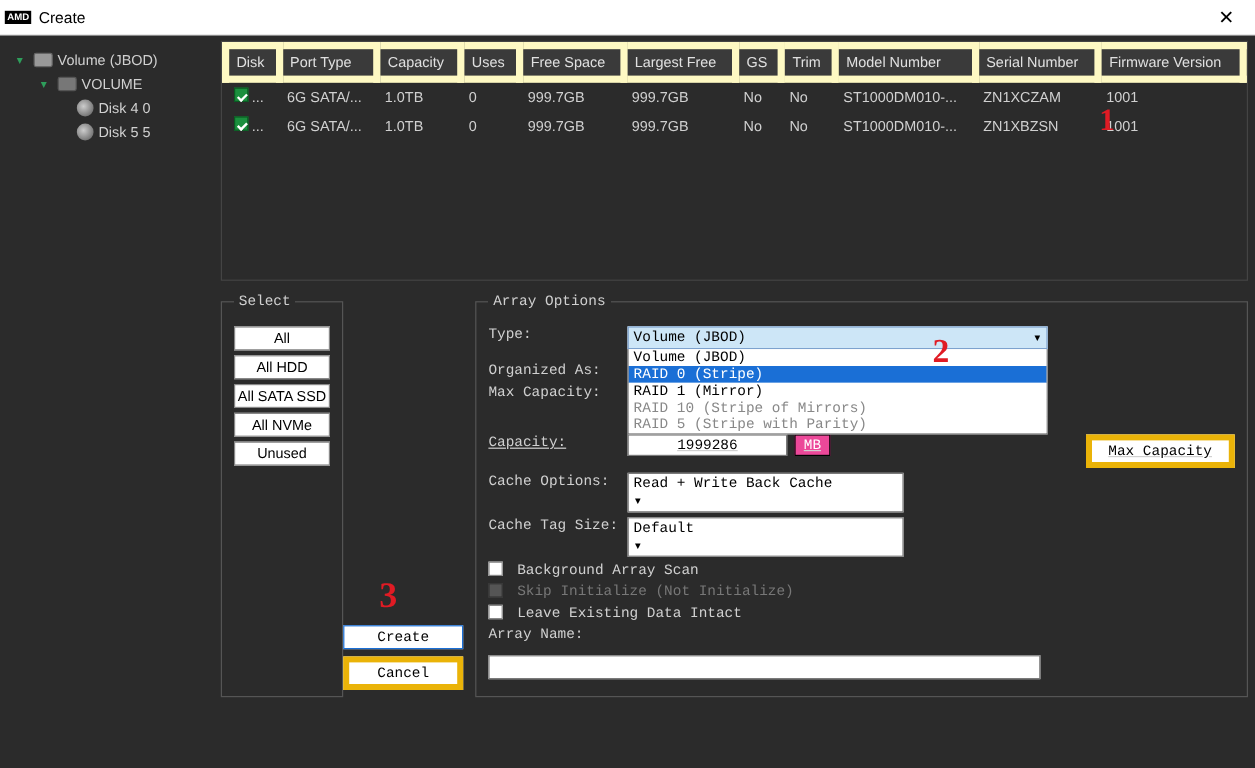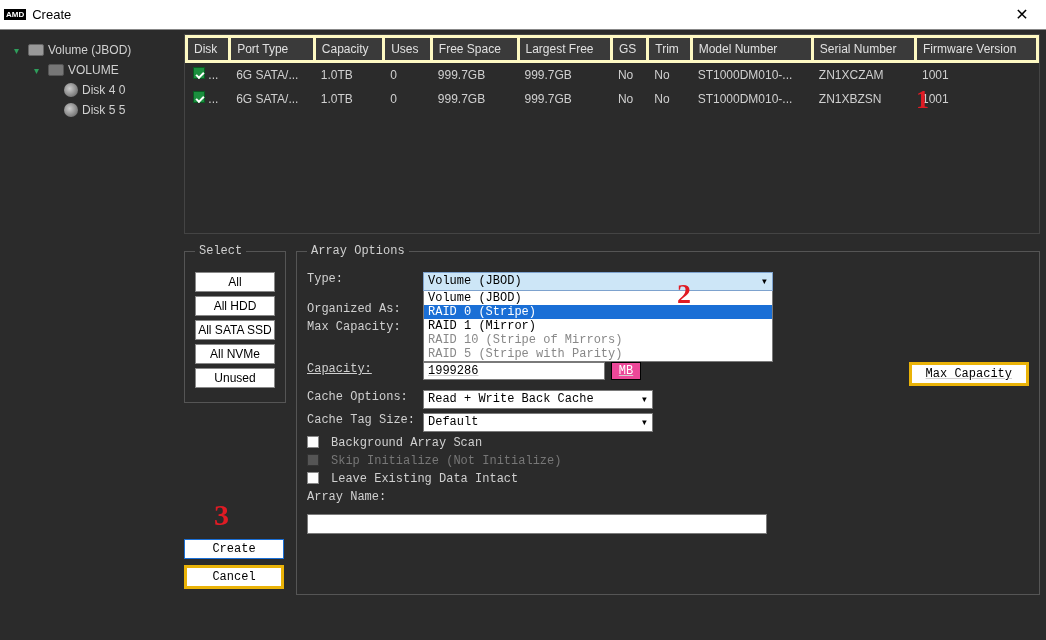--- a/index.html
+++ b/index.html
@@ -92,21 +92,21 @@
     border-collapse: collapse;
     width: 100%;
     font-size: 12px;
   }
   .disk-table th {
     background:#3a3a3a;
     color:#e0e0e0;
     font-weight:normal;
     padding:4px 6px;
     text-align:left;
-    border:3px solid #fef9c3;
+    border:6px solid #fef9c3;
   }
   .disk-table td {
     padding:4px 6px;
     border:1px solid transparent;
     color:#d0d0d0;
   }
   .disk-body-wrap {
     border:1px solid #444;
     height:200px;
     background:#2b2b2b;
@@ -182,24 +182,25 @@
     border:1px solid #7a7a7a;
     padding:1px 4px;
   }
   .white-select {
     display:flex; justify-content:space-between;
     width:230px;
     background:#fff; color:#000;
     border:1px solid #7a7a7a;
     padding:1px 4px;
     font-family:"Consolas","Courier New",monospace;
+    flex-direction:column;
   }
   .btn {
     background:#fff;
-    border:3px solid #eab308;
+    border:5px solid #eab308;
     padding:2px 14px;
     font-size:12px;
     cursor:pointer;
     font-family:"Consolas","Courier New",monospace;
   }
   .btn.primary { border:1px solid #1a6fd6; }
   .chk-empty {
     display:inline-block;
     width:12px;height:12px;
     background:#fff;
@@ -307,21 +308,21 @@
             <td>ZN1XBZSN</td>
             <td>1001</td>
           </tr>
         </tbody>
       </table>
       <span class="red-mark mark1" style="right:110px; top:50px;">1</span>
     </div>
 
     <div class="lower">
 
-      <div style="display:flex;flex-direction:column;position:relative;">
+      <div style="display:flex;flex-direction:row;position:relative;">
         <fieldset class="select-group">
           <legend>Select</legend>
           <button>All</button>
           <button>All HDD</button>
           <button>All SATA SSD</button>
           <button>All NVMe</button>
           <button>Unused</button>
         </fieldset>
 
         <div class="bottom-btns" style="margin-top:auto; padding-top:130px; position:relative;">
@@ -355,21 +356,21 @@
 
         <div class="opt-row" style="margin-top:-64px;">
           <span class="opt-label">Organized As:</span>
         </div>
         <div class="opt-row">
           <span class="opt-label">Max Capacity:</span>
         </div>
 
         <div class="opt-row" style="margin-top:28px;text-decoration:underline;">
           <span class="opt-label">Capacity:</span>
-          <span class="txtfield" style="width:182px;">1999286</span>
+          <span class="txtfield" style="width:133px;text-align:center;">1999286</span>
           <span class="txtfield" style="width:30px;background:#ec4899;color:#fff;border:1px solid #000;text-align:center;">MB</span>
           <span style="flex:1"></span>
           <button class="btn">Max Capacity</button>
         </div>
 
         <div class="opt-row">
           <span class="opt-label">Cache Options:</span>
           <div class="white-select">
             <span>Read + Write Back Cache</span>
             <span>▾</span>

